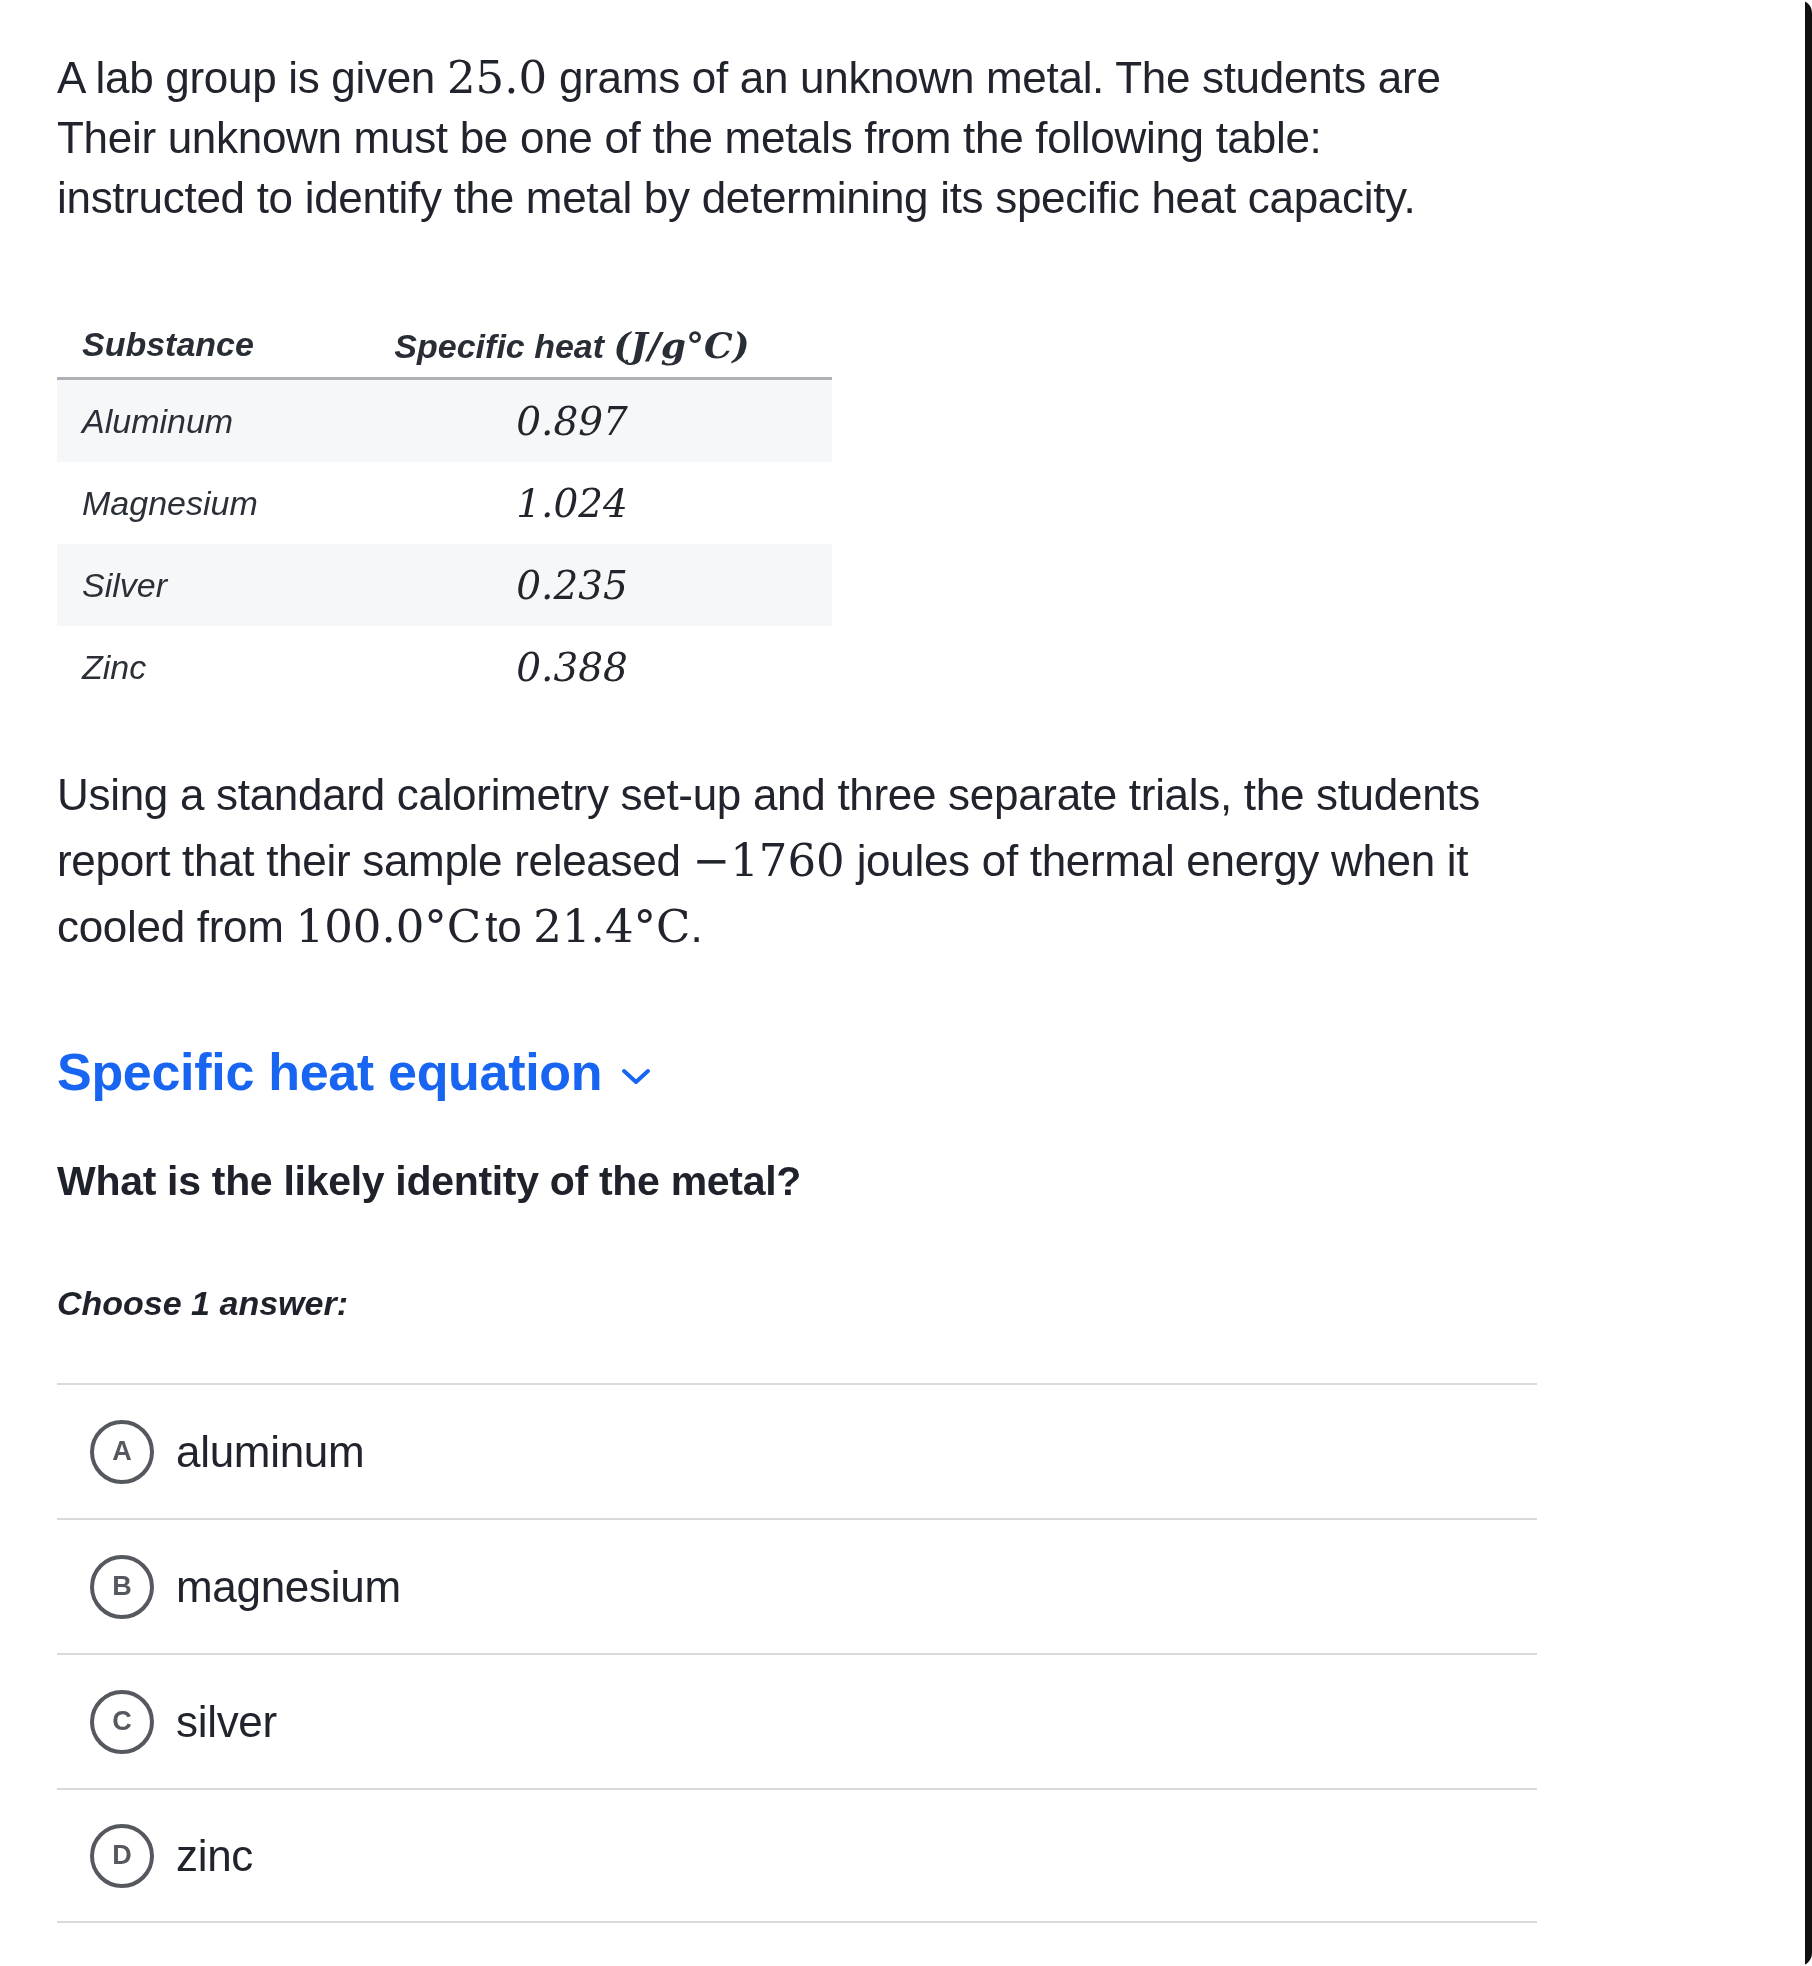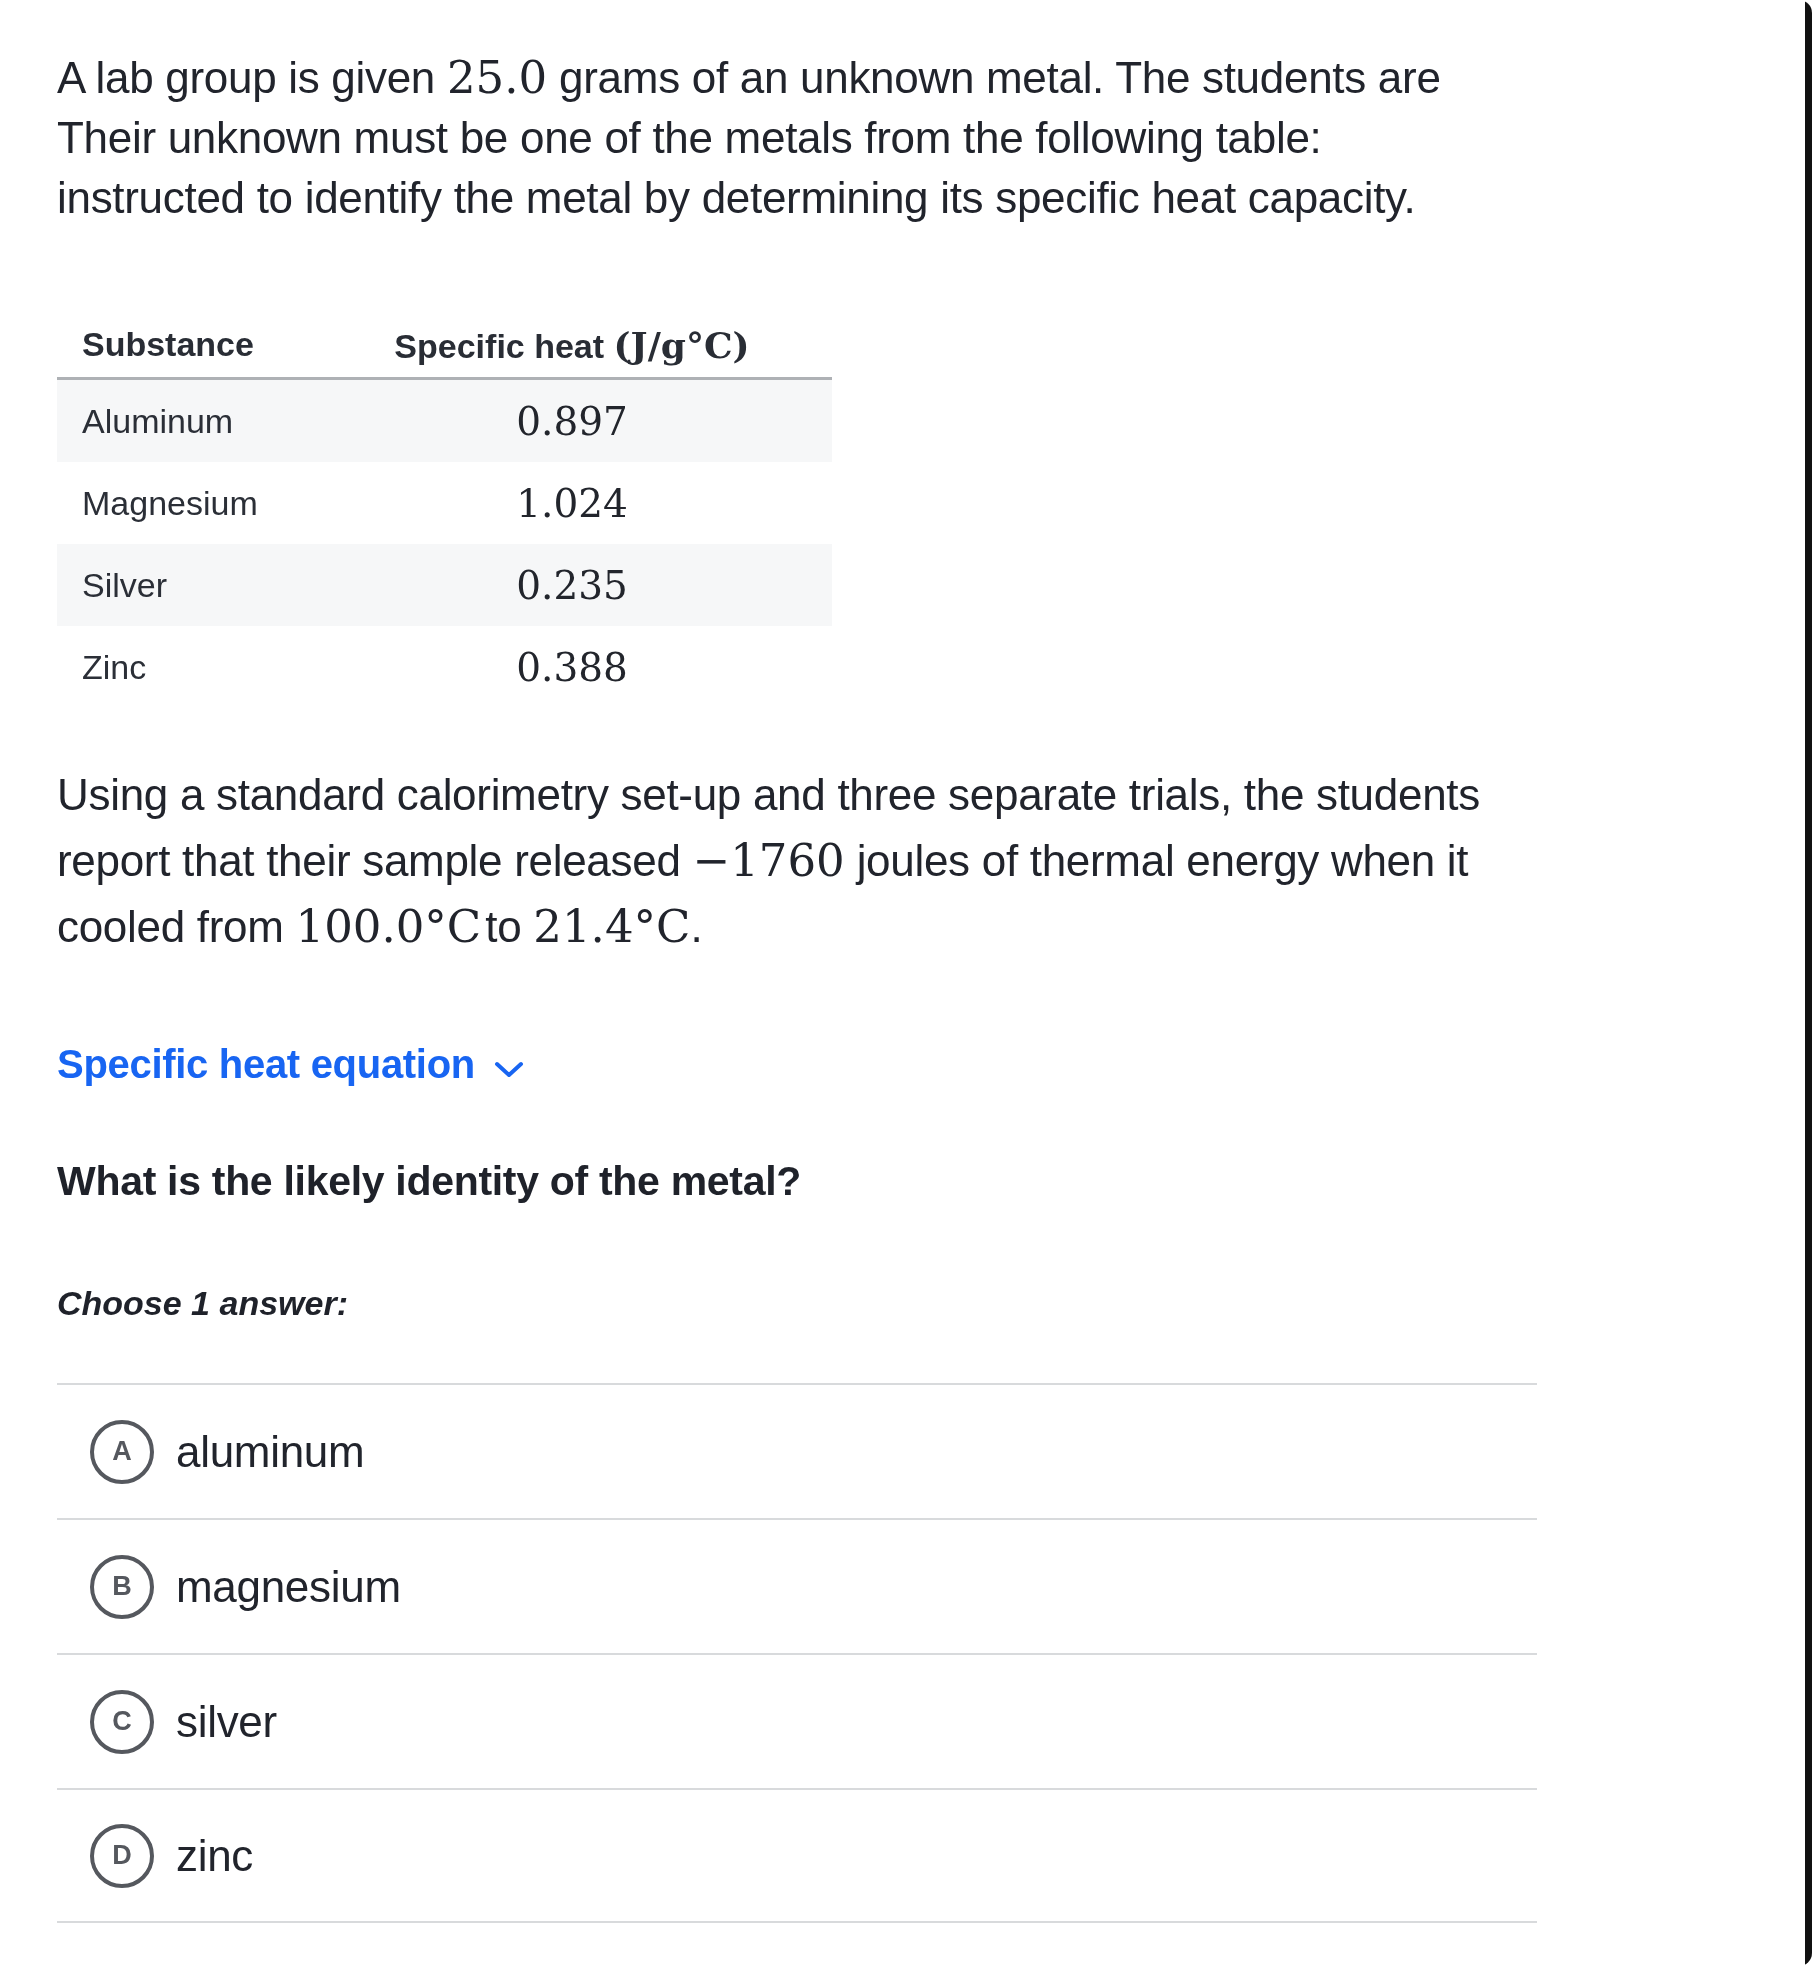--- a/index.html
+++ b/index.html
@@ -47,20 +47,21 @@
     left: 57px;
     top: 312px;
     width: 750px;
     border-collapse: collapse;
     table-layout: fixed;
   }
   .sh-table th, .sh-table td {
     padding: 0;
     font-weight: normal;
     text-align: left;
+    font-style: italic;
   }
   .sh-table thead th {
     height: 65px;
     font-size: 34px;
     font-weight: 700;
     color: #292d35;
     border-bottom: 3px solid #aeb1b5;
     vertical-align: middle;
   }
   .sh-table thead th .math { font-size: 36px; font-weight: 700; }
@@ -77,21 +78,21 @@
     font-family: "DejaVu Serif", serif;
     font-size: 39px;
     color: #22252c;
   }
 
   
   .eq-link {
     position: absolute;
     left: 57px;
     top: 1042px;
-    font-size: 40px;
+    font-size: 52px;
     font-weight: 700;
     color: #1865f2;
     letter-spacing: -0.3px;
     display: flex;
     align-items: center;
     cursor: pointer;
     background: none;
     border: none;
     padding: 0;
     font-family: "Liberation Sans", sans-serif;

